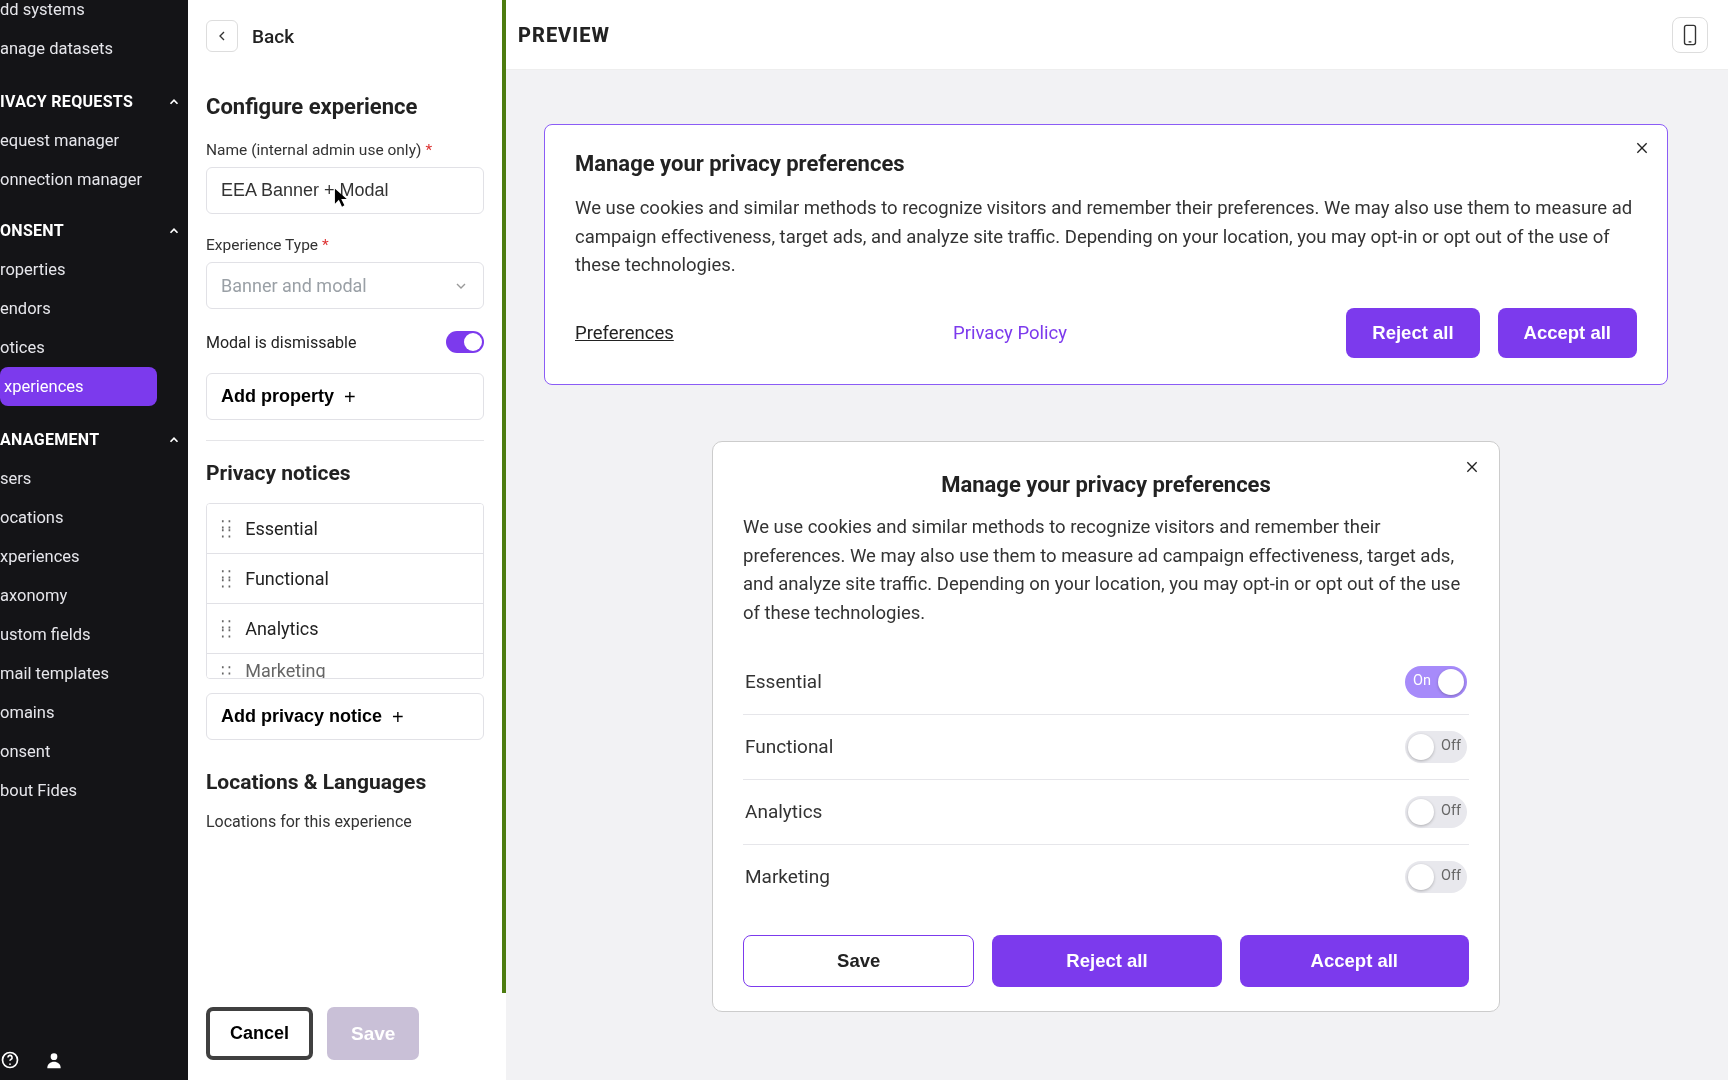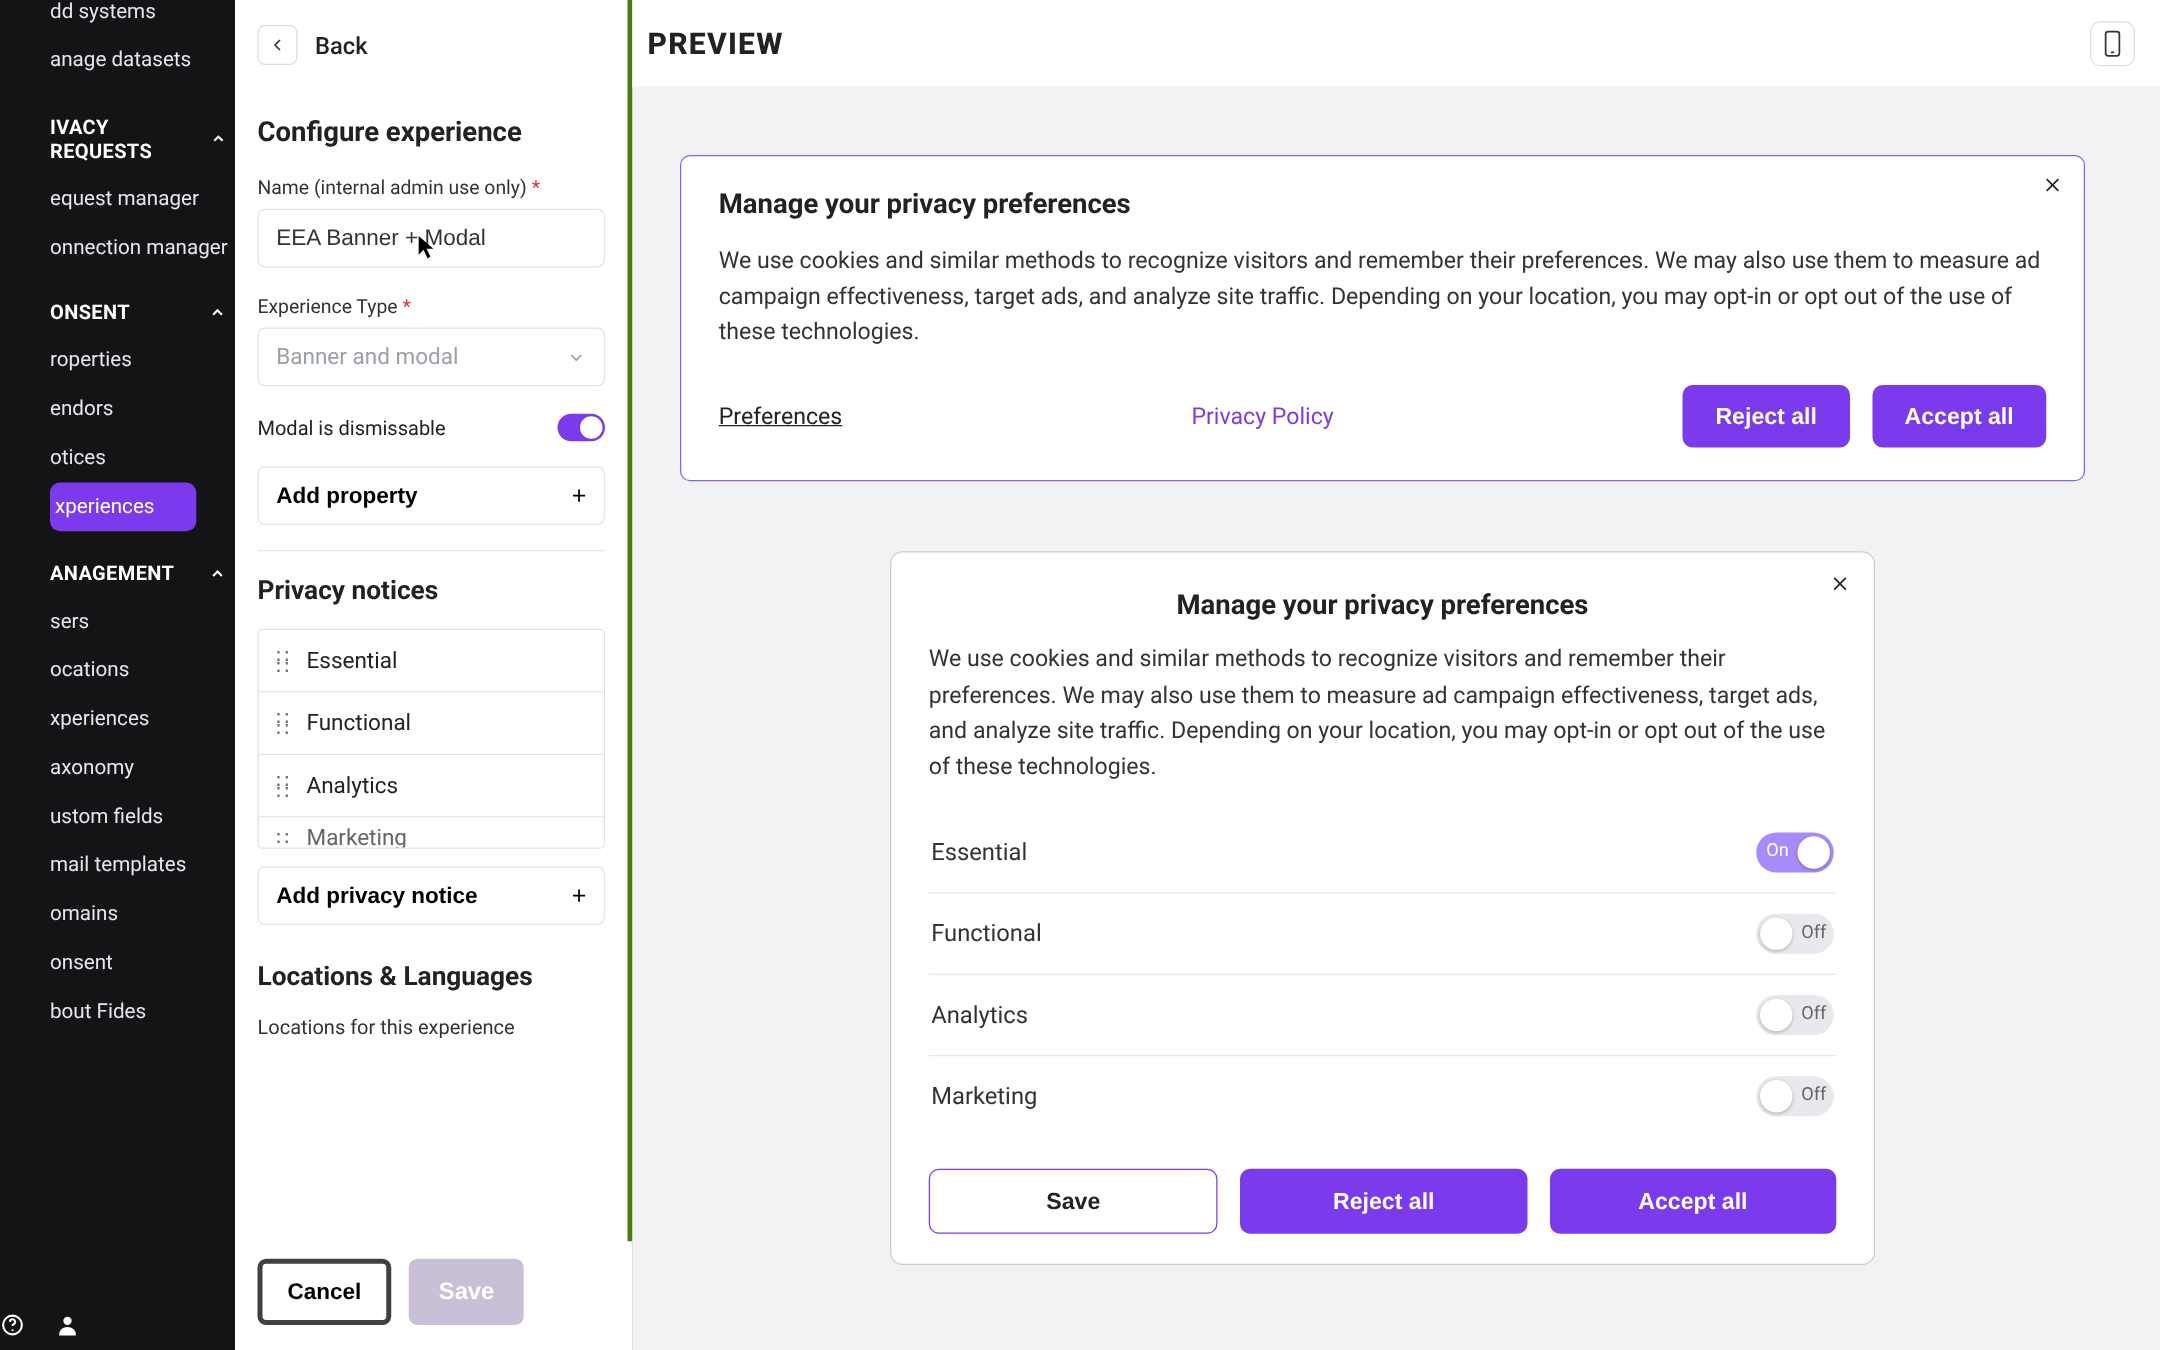--- a/index.html
+++ b/index.html
@@ -17,21 +17,20 @@
   
   .sidebar {
     position: absolute;
     left: 0;
     top: 0;
     width: 193px;
     height: 100%;
     background: #141417;
     color: #fff;
     padding-top: 0;
-    padding-left: 40px;
   }
   .nav-item {
     padding: 10px 10px 10px 0;
     font-size: 16.5px;
     color: #e6e6eb;
     cursor: pointer;
     white-space: nowrap;
     overflow: hidden;
   }
   .nav-section-header {
@@ -138,21 +137,21 @@
   .outline-btn {
     width: 100%;
     border: 1px solid #e1e1e6;
     border-radius: 6px;
     padding: 12px 14px;
     background: #fff;
     font-size: 18px;
     font-weight: 600;
     display: flex;
     align-items: center;
-    justify-content: space-between;
+    justify-content: flex-start;
     gap: 10px;
     cursor: pointer;
   }
   .plus { font-size: 20px; font-weight: 400; line-height: 1; }
   .divider { height:1px; background:#e5e5e8; margin: 20px 0; }
   .section-title {
     font-size: 21px;
     font-weight: 700;
     margin-bottom: 18px;
     margin-top: 4px;
@@ -205,21 +204,21 @@
   .preview-header {
     background:#fff;
     height:70px;
     display:flex;
     align-items:center;
     justify-content:space-between;
     padding: 0 20px 0 12px;
     border-bottom:1px solid #eee;
   }
   .preview-title {
-    font-size: 24px;
+    font-size: 20px;
     font-weight: 800;
     letter-spacing: 1px;
     text-align: center;
   }
   .device-btn {
     width:36px; height:36px; border:1px solid #ddd; border-radius:8px;
     display:flex; align-items:center; justify-content:center; background:#fff;
     cursor:pointer;
   }
 

